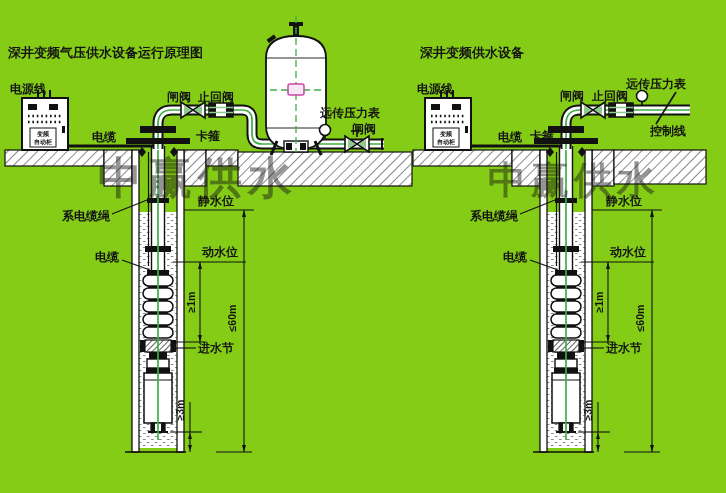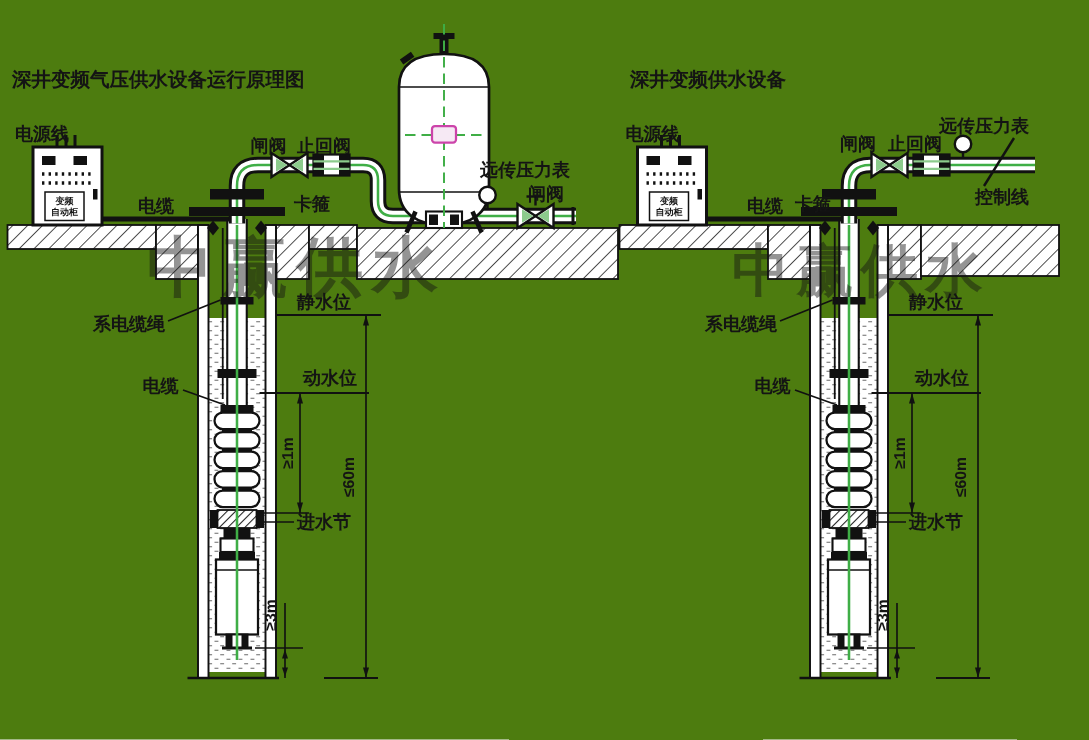--- a/index.html
+++ b/index.html
@@ -1,16 +1,16 @@
 <!DOCTYPE html>
 <html><head>
 <meta charset="utf-8">
 <style>
   html,body{margin:0;padding:0;background:#e9e9e7;}
-  .stage{position:relative;width:726px;height:493px;background:#4d7c0f;overflow:hidden;
+  .stage{position:relative;width:726px;height:493px;background:#84cc16;overflow:hidden;
          font-family:"Liberation Sans",sans-serif;}
   svg{display:block}
   text{font-family:"Liberation Sans","DejaVu Sans",sans-serif;fill:#141414;}
   .lbl{font-size:12px;font-weight:bold;}
   .ttl{font-size:13px;font-weight:bold;}
   .dim{font-size:10.5px;font-weight:bold;}
   .cab{font-size:6px;font-weight:bold;}
   .wm{font-size:44px;font-weight:bold;opacity:.45;letter-spacing:6px;}
   .wm2{font-size:38px;font-weight:bold;opacity:.45;letter-spacing:5px;}
 </style>

